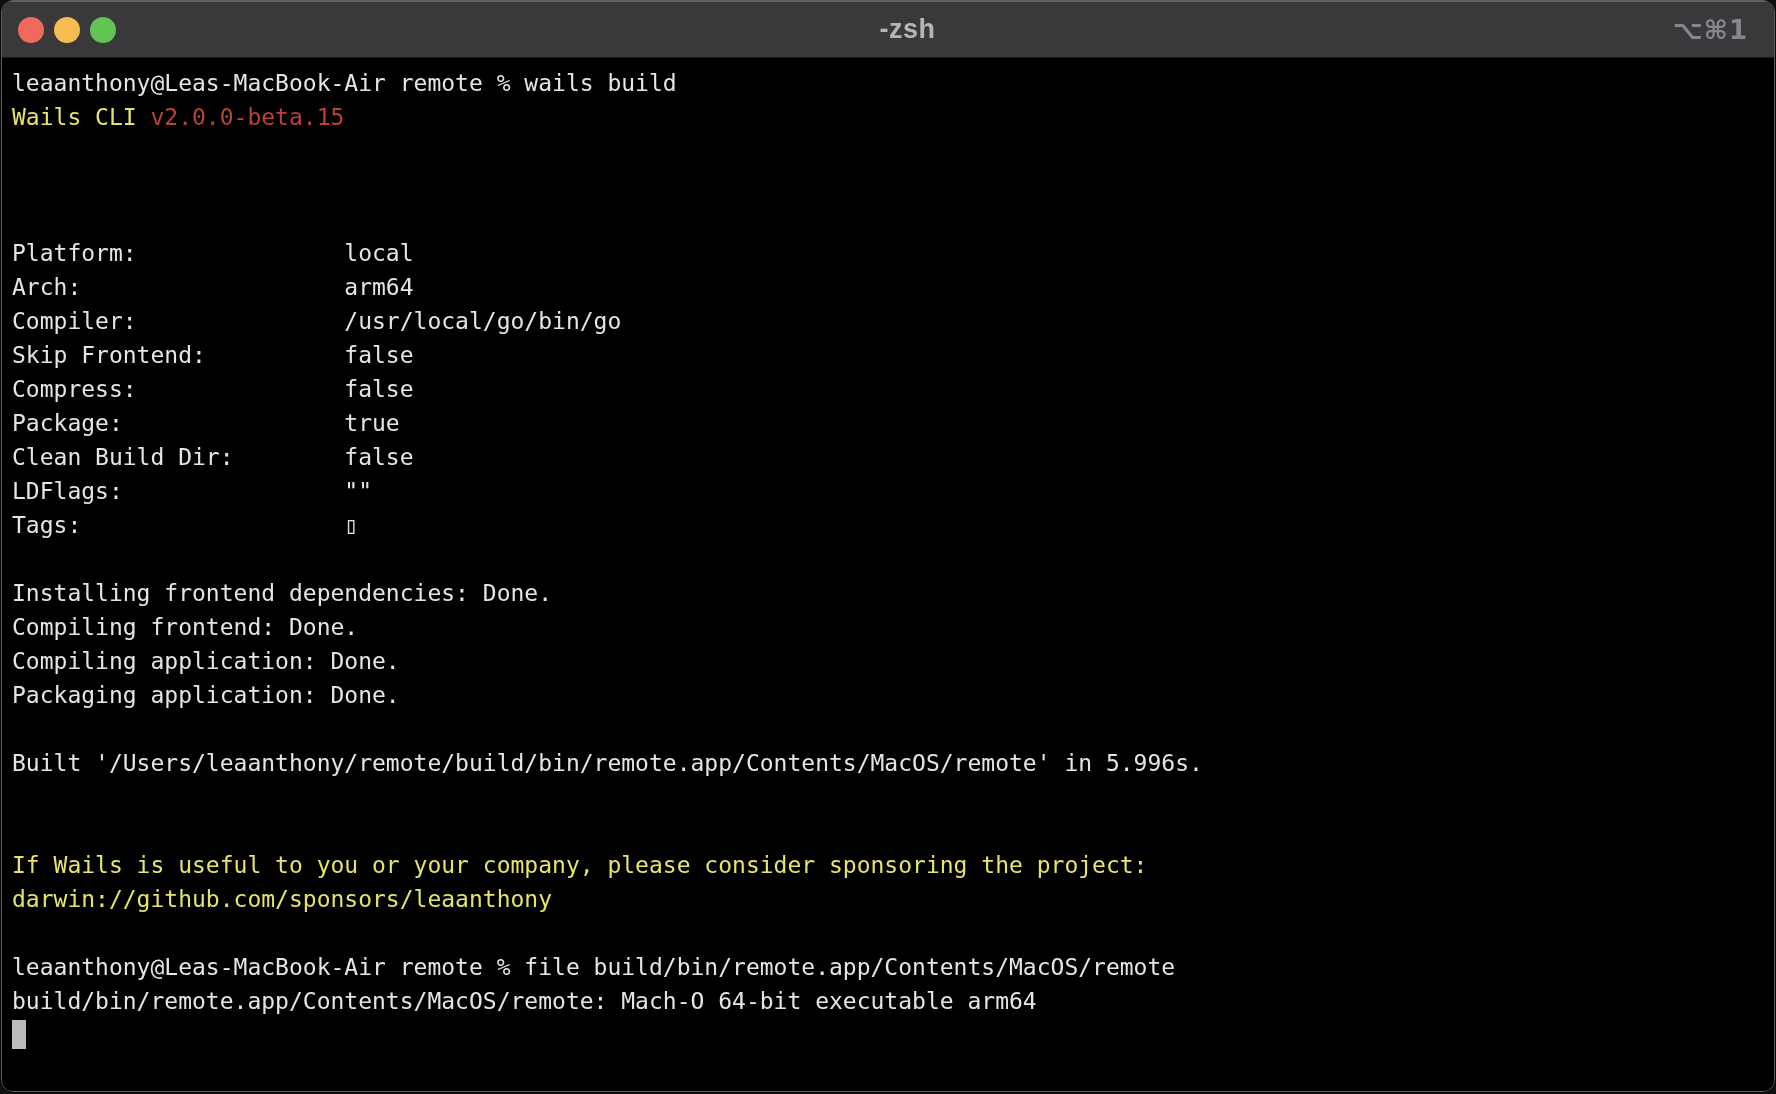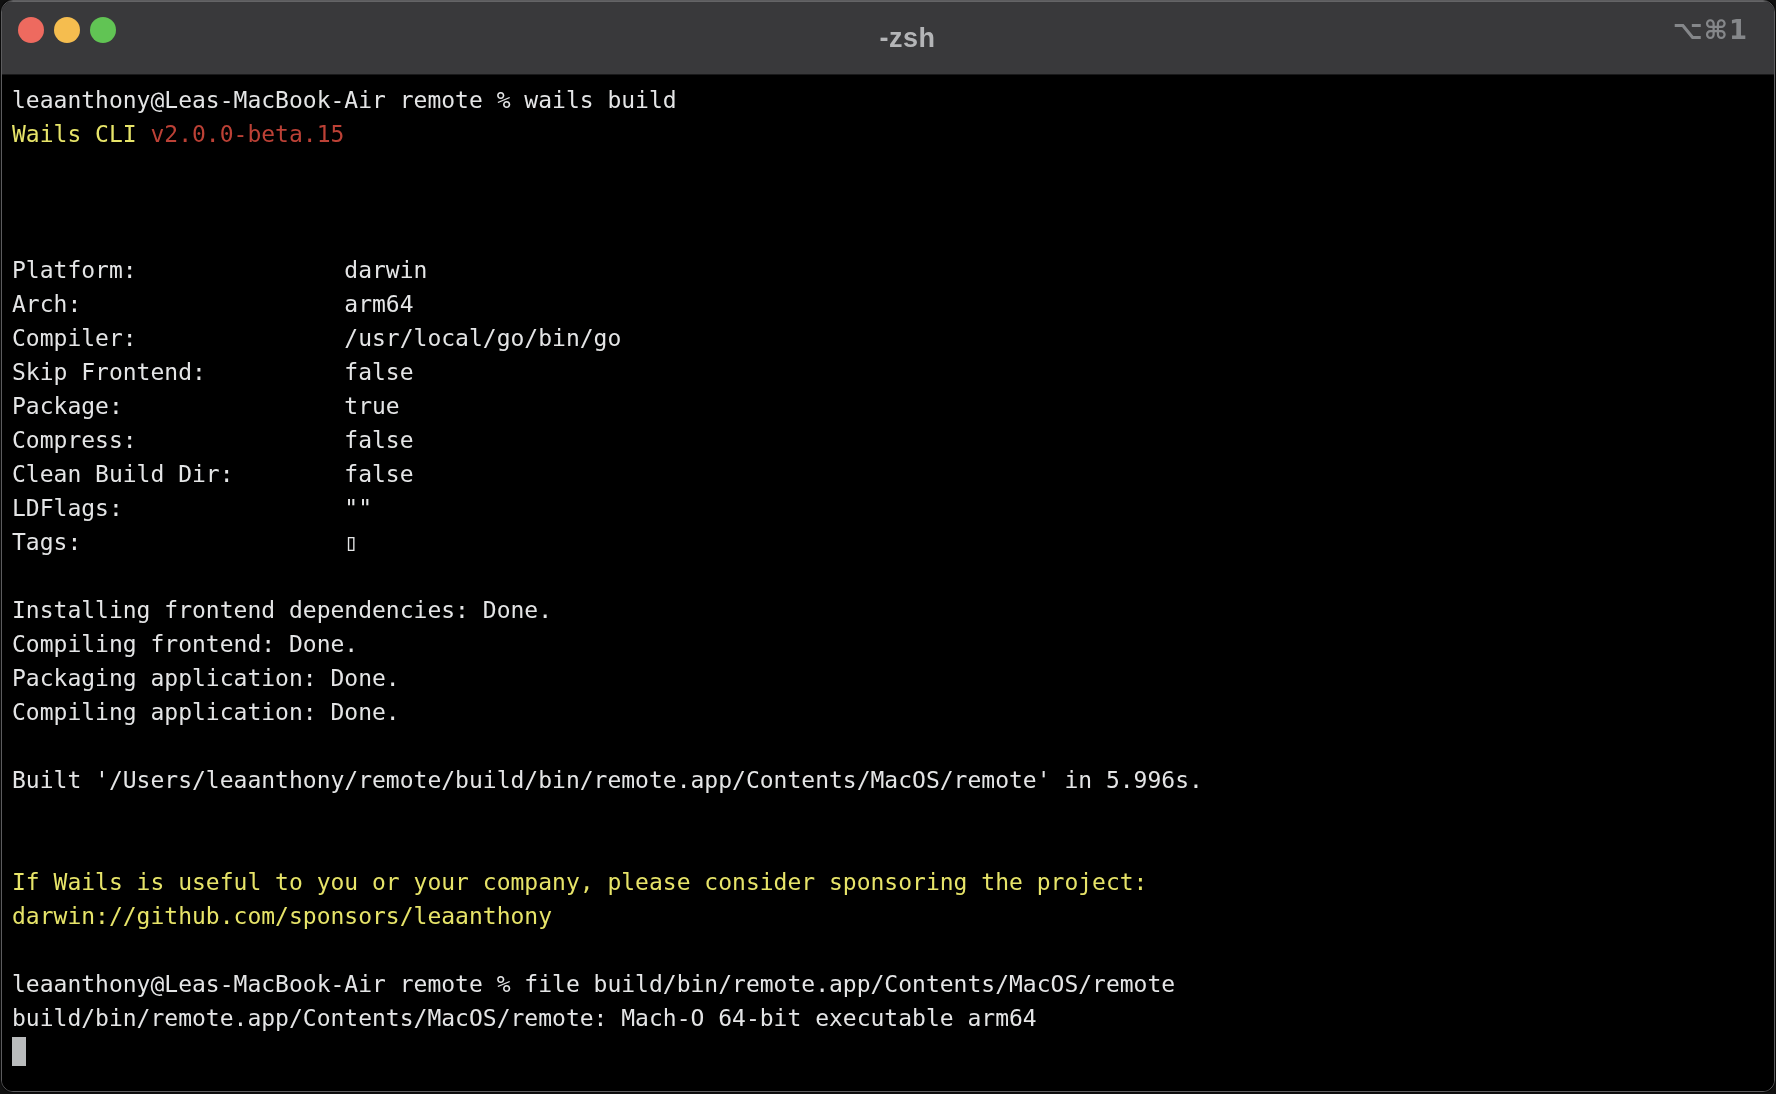--- a/index.html
+++ b/index.html
@@ -2,21 +2,21 @@
 <html style="--term-bg: #000000; --term-fg: #e4e5e6; --yellow: #e7e469; --red: #bc4136; --cursor: #b9bbbc; --tl-red: #ee6a5f; --tl-yellow: #f5bd4f; --tl-green: #61c454;"><head>
 <meta charset="utf-8">
 <style>
   html,body{margin:0;padding:0;background:#101010;width:1776px;height:1094px;overflow:hidden;}
   .window{
     position:absolute;left:1px;top:0px;width:1772px;height:1090px;
     border:1px solid #5c5c5e;border-radius:12px;overflow:hidden;
     background:#000;box-shadow:0 0 0 1px #0a0a0a;
   }
   .titlebar{
-    position:relative;height:74px;background:#39393b;
+    position:relative;height:57px;background:#39393b;
     box-shadow:inset 0 1px 0 rgba(255,255,255,0.22), inset 0 -1px 0 rgba(0,0,0,0.55);
     display:flex;align-items:center;justify-content:center;
     font-family:"Liberation Sans","DejaVu Sans",sans-serif;
     padding-left:39px;
   }
   .traffic{position:absolute;left:16px;top:0;height:57px;display:flex;align-items:center;gap:10px;}
   .tl{width:26px;height:26px;border-radius:50%;}
   .tl.red{background:var(--tl-red);}
   .tl.yellow{background:var(--tl-yellow);}
   .tl.green{background:var(--tl-green);}
@@ -52,34 +52,34 @@
     </div>
     <span class="title">-zsh</span>
     <span class="shortcut">⌥⌘1</span>
   </div>
   <div class="screen">
       <div class="term-line"><span>leaanthony@Leas-MacBook-Air remote % wails build</span></div>
       <div class="term-line"><span class="c-yellow">Wails CLI </span><span class="c-red">v2.0.0-beta.15</span></div>
       <div class="term-line"></div>
       <div class="term-line"></div>
       <div class="term-line"></div>
-      <div class="term-line"><span>Platform:               darwin</span></div>
+      <div class="term-line"><span>Platform:               local</span></div>
       <div class="term-line"><span>Arch:                   arm64</span></div>
       <div class="term-line"><span>Compiler:               /usr/local/go/bin/go</span></div>
       <div class="term-line"><span>Skip Frontend:          false</span></div>
+      <div class="term-line"><span>Compress:               false</span></div>
       <div class="term-line"><span>Package:                true</span></div>
-      <div class="term-line"><span>Compress:               false</span></div>
       <div class="term-line"><span>Clean Build Dir:        false</span></div>
       <div class="term-line"><span>LDFlags:                ""</span></div>
       <div class="term-line"><span>Tags:                   ▯</span></div>
       <div class="term-line"></div>
       <div class="term-line"><span>Installing frontend dependencies: Done.</span></div>
       <div class="term-line"><span>Compiling frontend: Done.</span></div>
+      <div class="term-line"><span>Compiling application: Done.</span></div>
       <div class="term-line"><span>Packaging application: Done.</span></div>
-      <div class="term-line"><span>Compiling application: Done.</span></div>
       <div class="term-line"></div>
       <div class="term-line"><span>Built '/Users/leaanthony/remote/build/bin/remote.app/Contents/MacOS/remote' in 5.996s.</span></div>
       <div class="term-line"></div>
       <div class="term-line"></div>
       <div class="term-line"><span class="c-yellow">If Wails is useful to you or your company, please consider sponsoring the project:</span></div>
       <div class="term-line"><span class="c-yellow">darwin://github.com/sponsors/leaanthony</span></div>
       <div class="term-line"></div>
       <div class="term-line"><span>leaanthony@Leas-MacBook-Air remote % file build/bin/remote.app/Contents/MacOS/remote</span></div>
       <div class="term-line"><span>build/bin/remote.app/Contents/MacOS/remote: Mach-O 64-bit executable arm64</span></div>
       <div class="term-line"><span class="cursor"></span></div>

